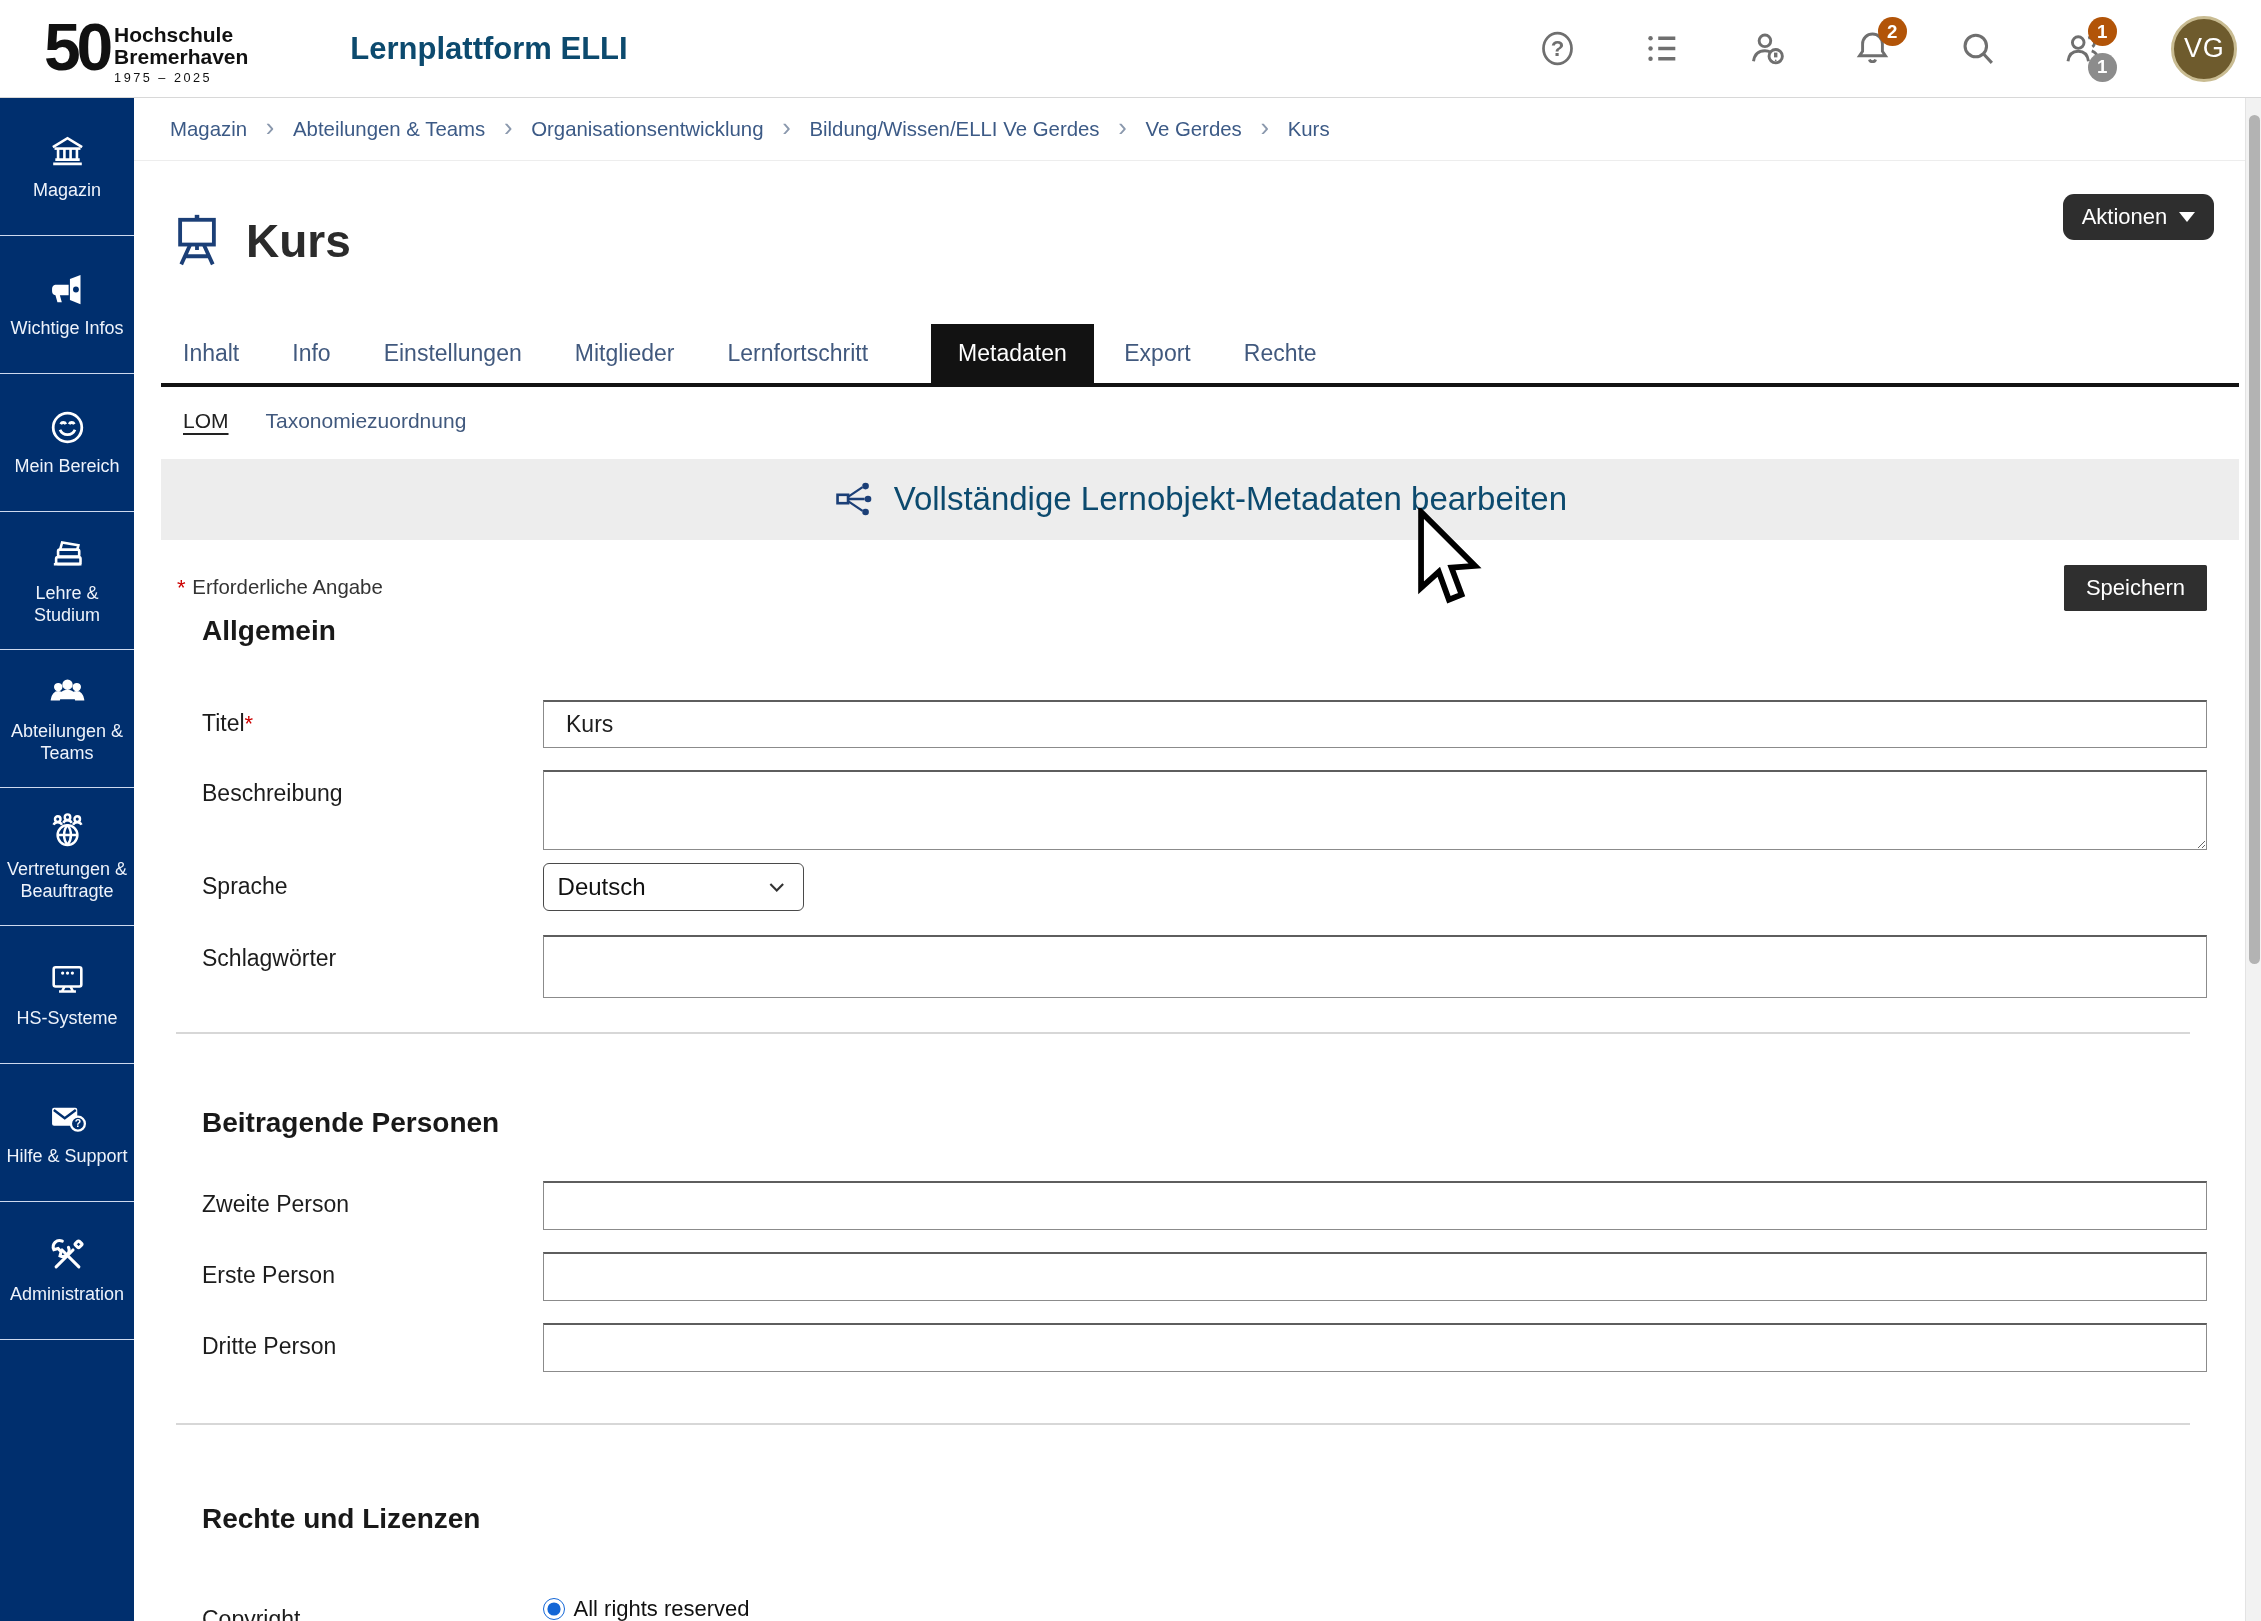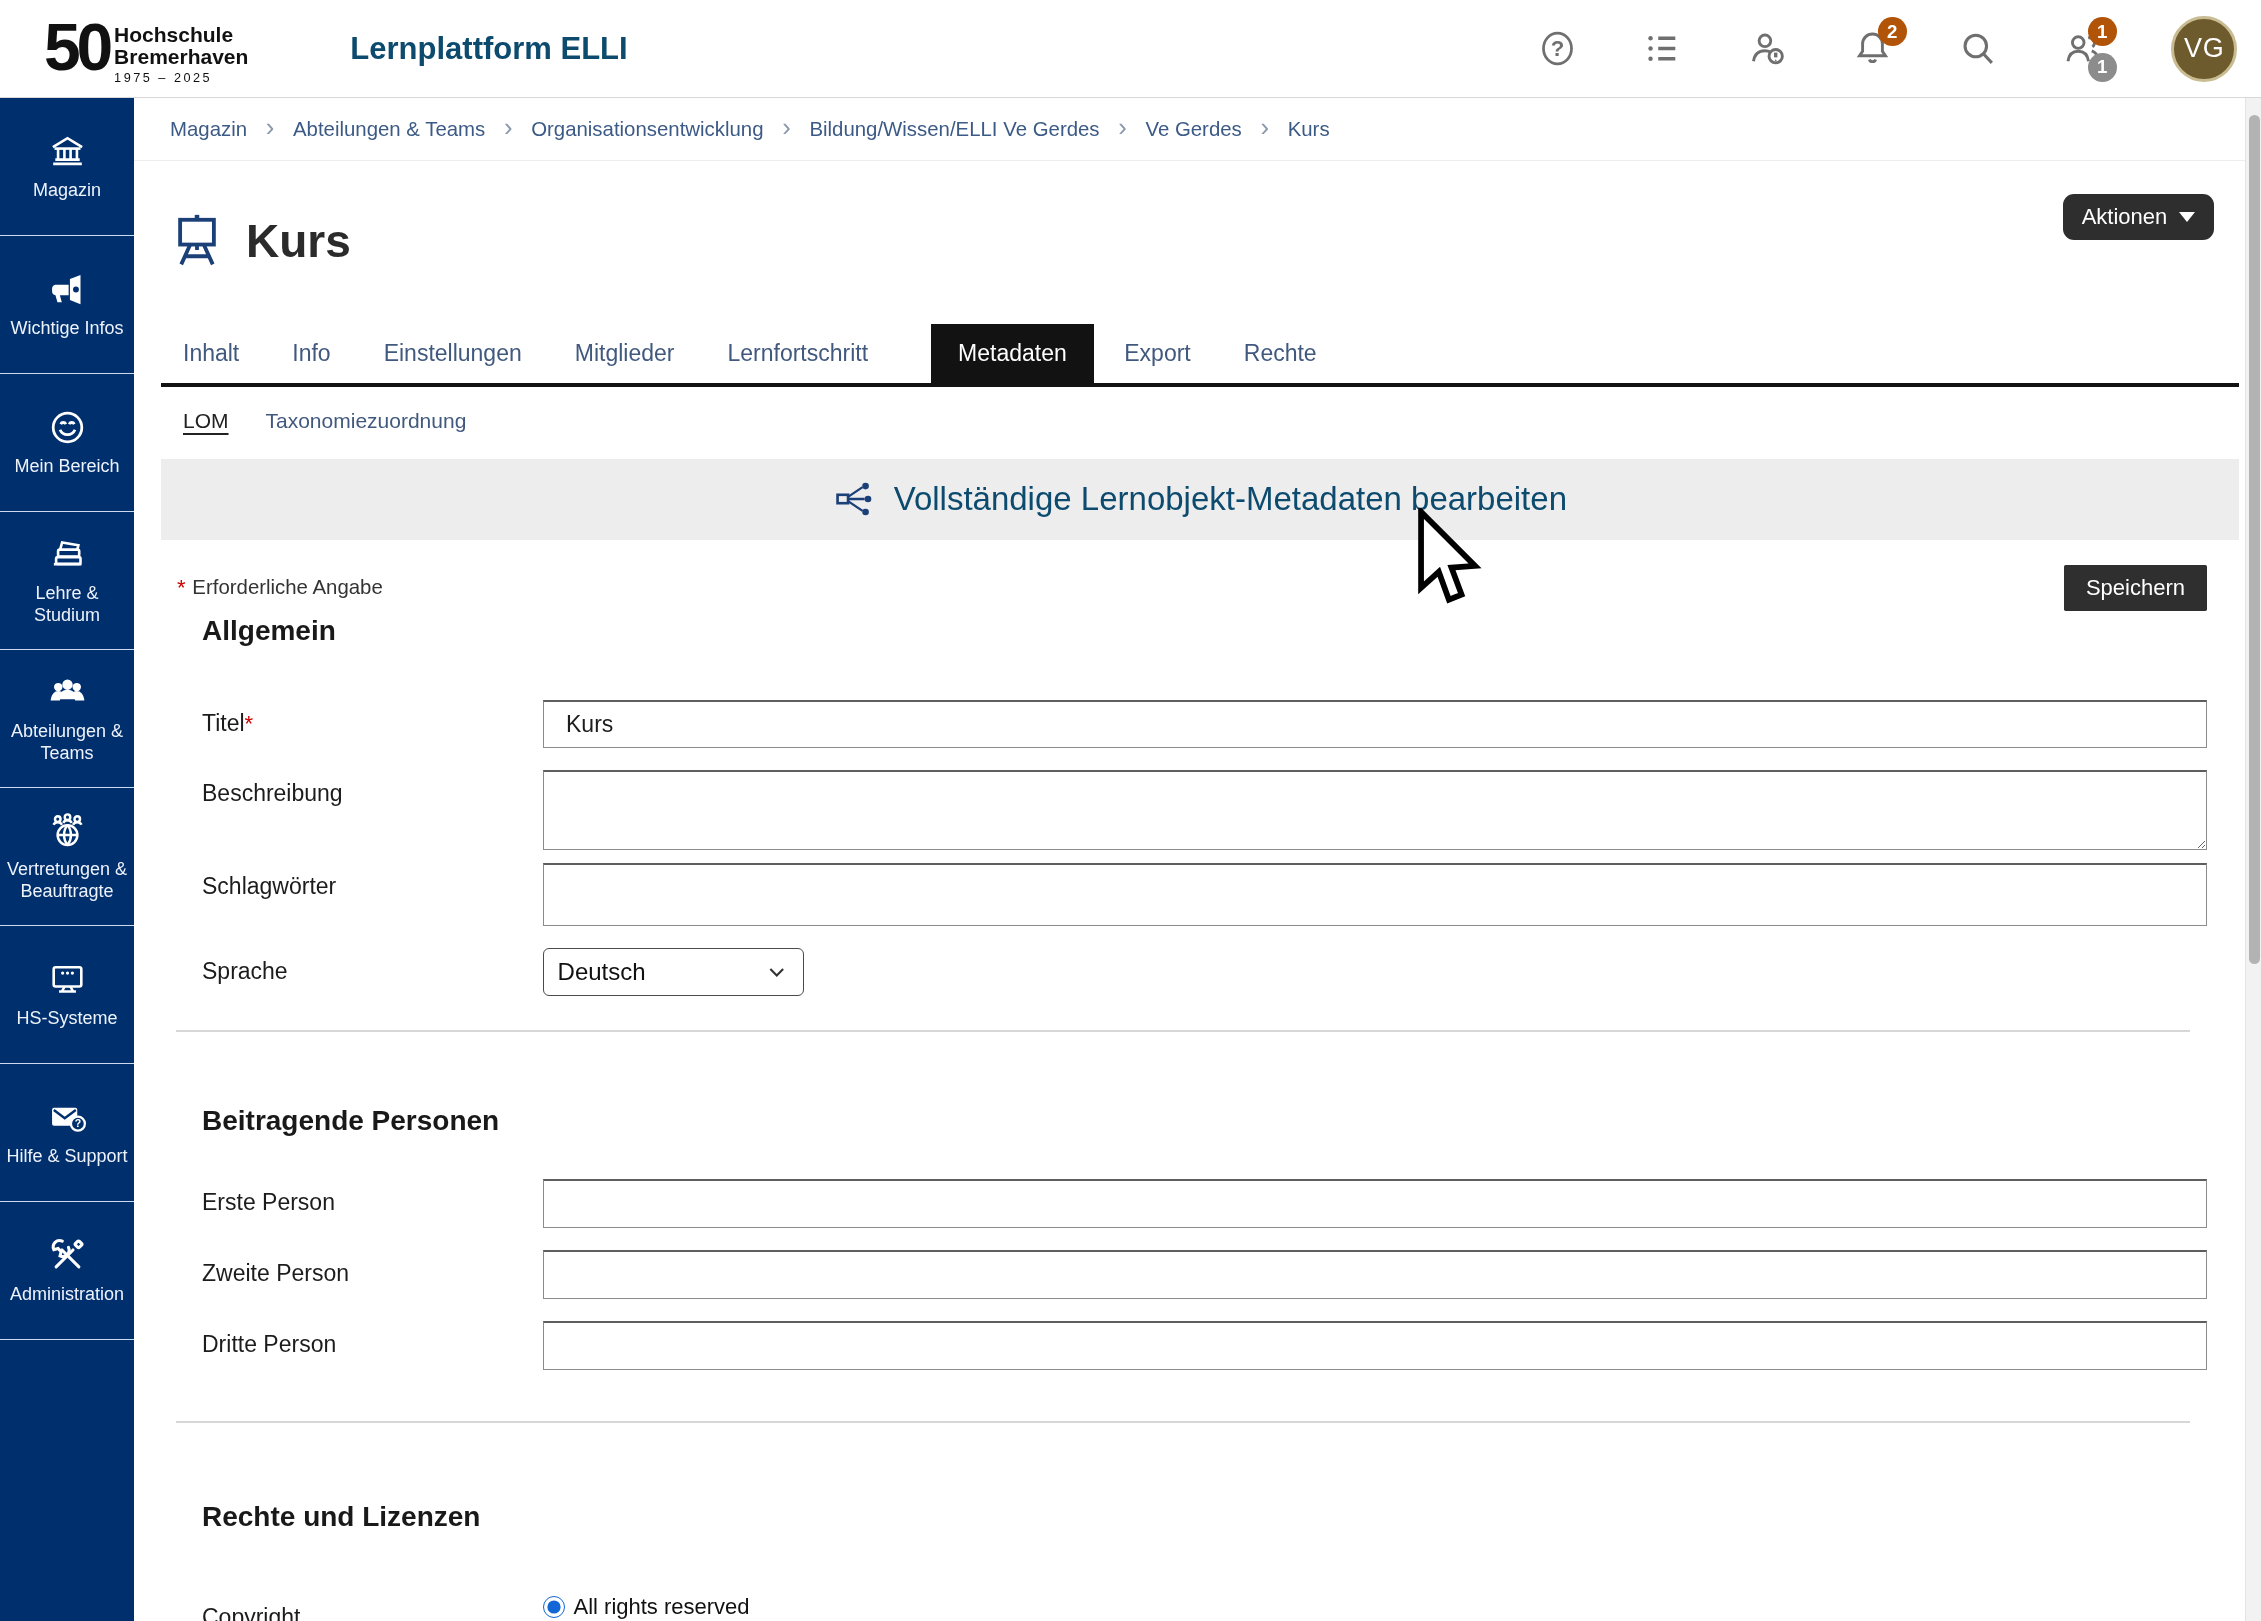--- a/index.html
+++ b/index.html
@@ -323,51 +323,51 @@
         </div>
       </div>
 
       <div class="form-row row-tight">
         <div class="form-label">Beschreibung</div>
         <div class="form-control">
           <textarea class="txt-area" style=""></textarea>
         </div>
       </div>
 
-      <div class="form-row">
-        <div class="form-label">Schlagwörter</div>
-        <div class="form-control">
-          <input class="txt-input tags-input" type="text" style="">
-        </div>
-      </div>
-
       <div class="form-row row-after-select">
         <div class="form-label">Sprache</div>
         <div class="form-control">
           <div class="fake-select">
             <span>Deutsch</span>
             <svg viewBox="0 0 24 24" fill="none" stroke="#333" stroke-width="2">
                 <path d="M6 9.5l6 6 6-6"></path>
               </svg>
           </div>
         </div>
       </div>
 
+      <div class="form-row">
+        <div class="form-label">Schlagwörter</div>
+        <div class="form-control">
+          <input class="txt-input tags-input" type="text" style="">
+        </div>
+      </div>
+
       <hr class="divider">
 
       <h2 class="section-heading h-personen">Beitragende Personen</h2>
 
       <div class="form-row">
+        <div class="form-label">Zweite Person</div>
+        <div class="form-control">
+          <input class="txt-input person-input" type="text" style="">
+        </div>
+      </div>
+      <div class="form-row">
         <div class="form-label">Erste Person</div>
-        <div class="form-control">
-          <input class="txt-input person-input" type="text" style="">
-        </div>
-      </div>
-      <div class="form-row">
-        <div class="form-label">Zweite Person</div>
         <div class="form-control">
           <input class="txt-input person-input" type="text" style="">
         </div>
       </div>
       <div class="form-row">
         <div class="form-label">Dritte Person</div>
         <div class="form-control">
           <input class="txt-input person-input" type="text" style="">
         </div>
       </div>

